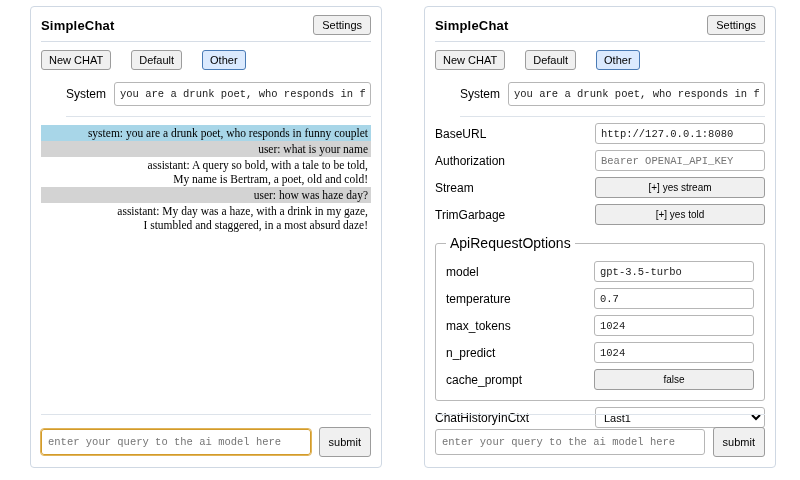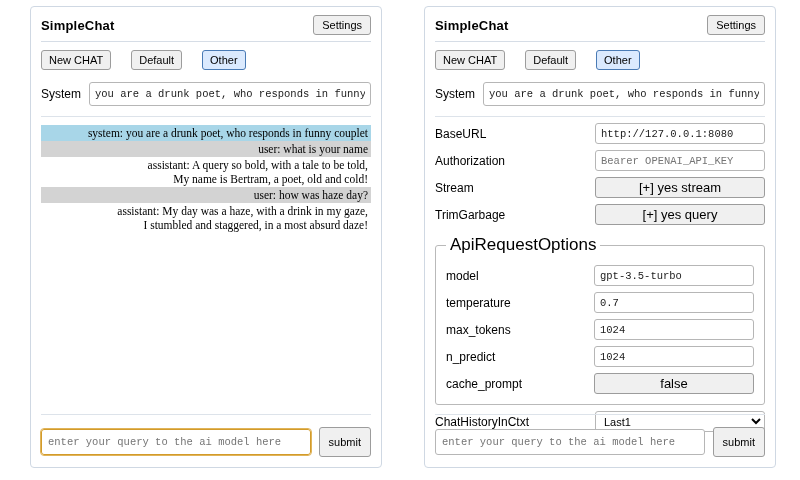--- a/index.html
+++ b/index.html
@@ -71,20 +71,21 @@
     border: 1px solid #4a7bb5;
   }
 
   .sysrow {
     display: flex;
     align-items: center;
     gap: 8px;
     margin-top: 12px;
     padding-bottom: 10px;
     border-bottom: 1px solid #dde3ea;
+    margin-left: 25px;
   }
   .sysrow .lbl {
     font-size: 12px;
   }
   .sysinput {
     flex: 1;
     font-family: "Liberation Mono", monospace;
     font-size: 10.5px;
     padding: 4px 5px;
     border: 1px solid #b6b6b6;
@@ -173,21 +174,21 @@
     border-radius: 3px;
     height: 21px;
     color: #1a1a1a;
     background: #fff;
   }
   .tinput.placeholder { color: #9a9a9a; }
   .togglebtn {
     width: 100%;
     box-sizing: border-box;
     text-align: center;
-    font-size: 13px;
+    font-size: 10px;
     background: #f0f0f0;
     border: 1px solid #9c9c9c;
     border-radius: 3px;
     padding: 3px 4px;
     height: 21px;
     line-height: 14px;
     cursor: pointer;
   }
   .selectctl {
     width: 100%;
@@ -200,21 +201,21 @@
     padding: 2px 4px;
     font-family: "Liberation Sans", sans-serif;
   }
   fieldset.group {
     margin: 10px 0 6px 0;
     border: 1px solid #b9b9b9;
     border-radius: 3px;
     padding: 4px 10px 10px 10px;
   }
   fieldset.group legend {
-    font-size: 17px;
+    font-size: 14px;
     padding: 0 4px;
   }
   .group .flbl { width: 148px; }
 </style>
 </head>
 <body>
 
 <div class="stage">
 
   <div class="panel panel-left">
@@ -288,21 +289,21 @@
       <div class="frow">
         <div class="flbl">Stream</div>
         <div class="fctl">
           <button class="togglebtn">[+] yes stream</button>
         </div>
       </div>
 
       <div class="frow">
         <div class="flbl">TrimGarbage</div>
         <div class="fctl">
-          <button class="togglebtn">[+] yes query</button>
+          <button class="togglebtn">[+] yes told</button>
         </div>
       </div>
 
       <fieldset class="group">
         <legend>ApiRequestOptions</legend>
 
         <div class="frow">
           <div class="flbl">model</div>
           <div class="fctl">
             <input class="tinput" type="text" value="gpt-3.5-turbo" style="">

